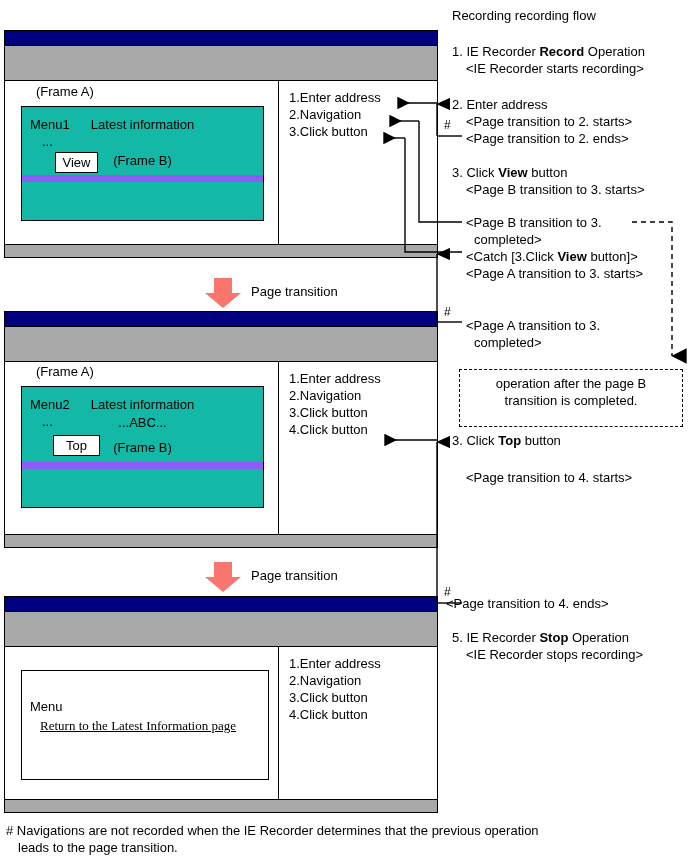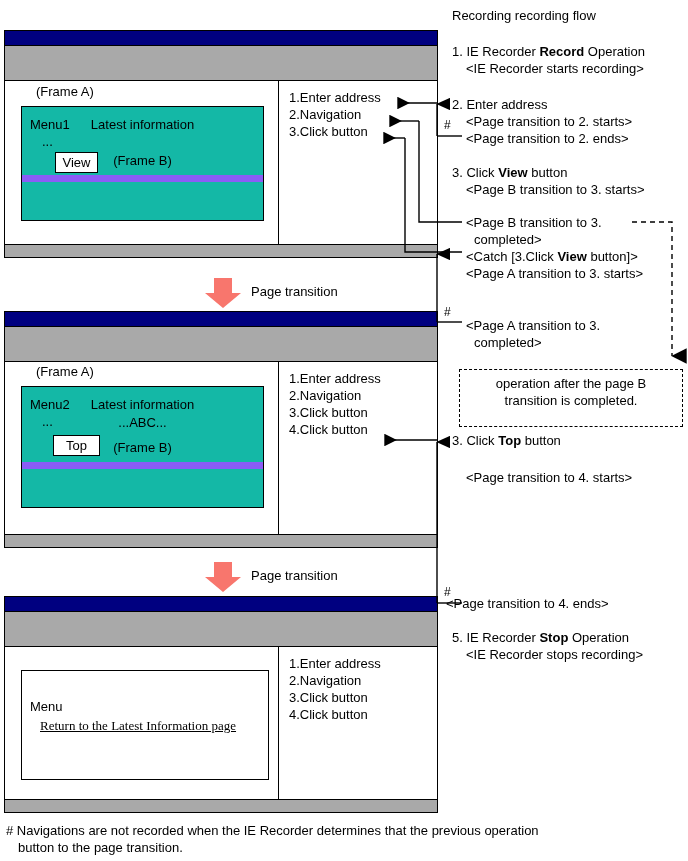--- a/index.html
+++ b/index.html
@@ -356,14 +356,14 @@
   </g>
 
   <g>
     <path d="M 437 603 L 437 442" stroke="#000" stroke-width="1.4" fill="none" marker-end="url(#ah-up)"></path>
     <path d="M 437 603 L 462 603" stroke="#000" stroke-width="1.4" fill="none"></path>
   </g>
 </svg>
 
 <div class="footnote" style="left:6px; top:822px; width:640px;">
   <div># Navigations are not recorded when the IE Recorder determines that the previous operation</div>
-  <div style="margin-left:12px;">button to the page transition.</div>
+  <div style="margin-left:12px;">leads to the page transition.</div>
 </div>
 
 </body></html>

